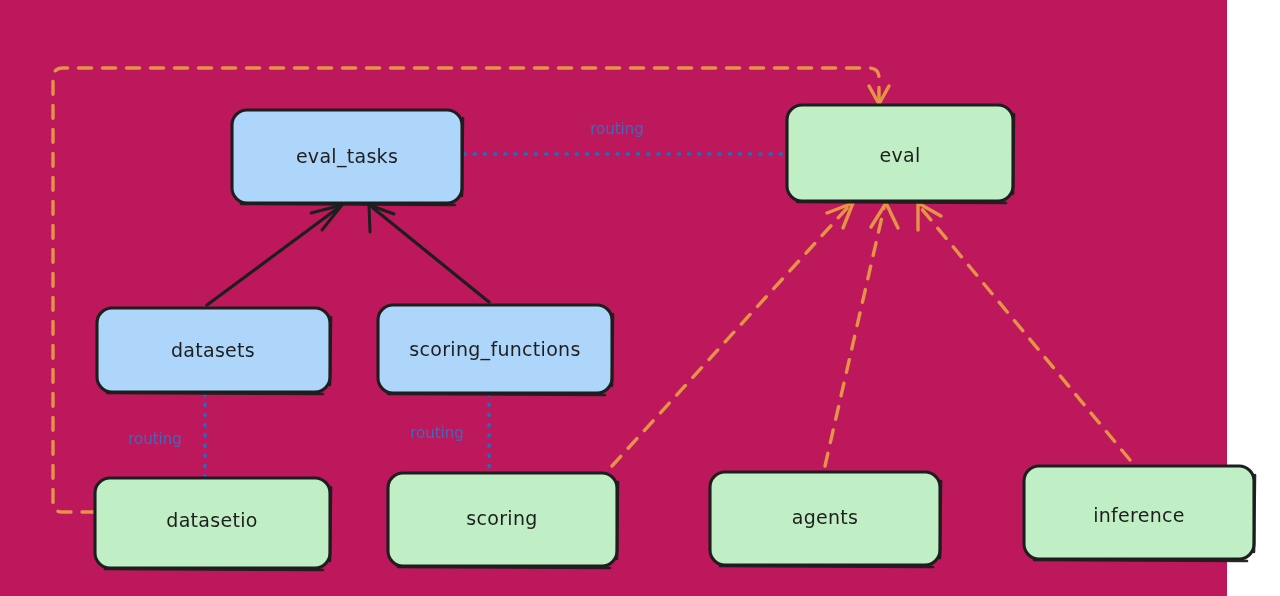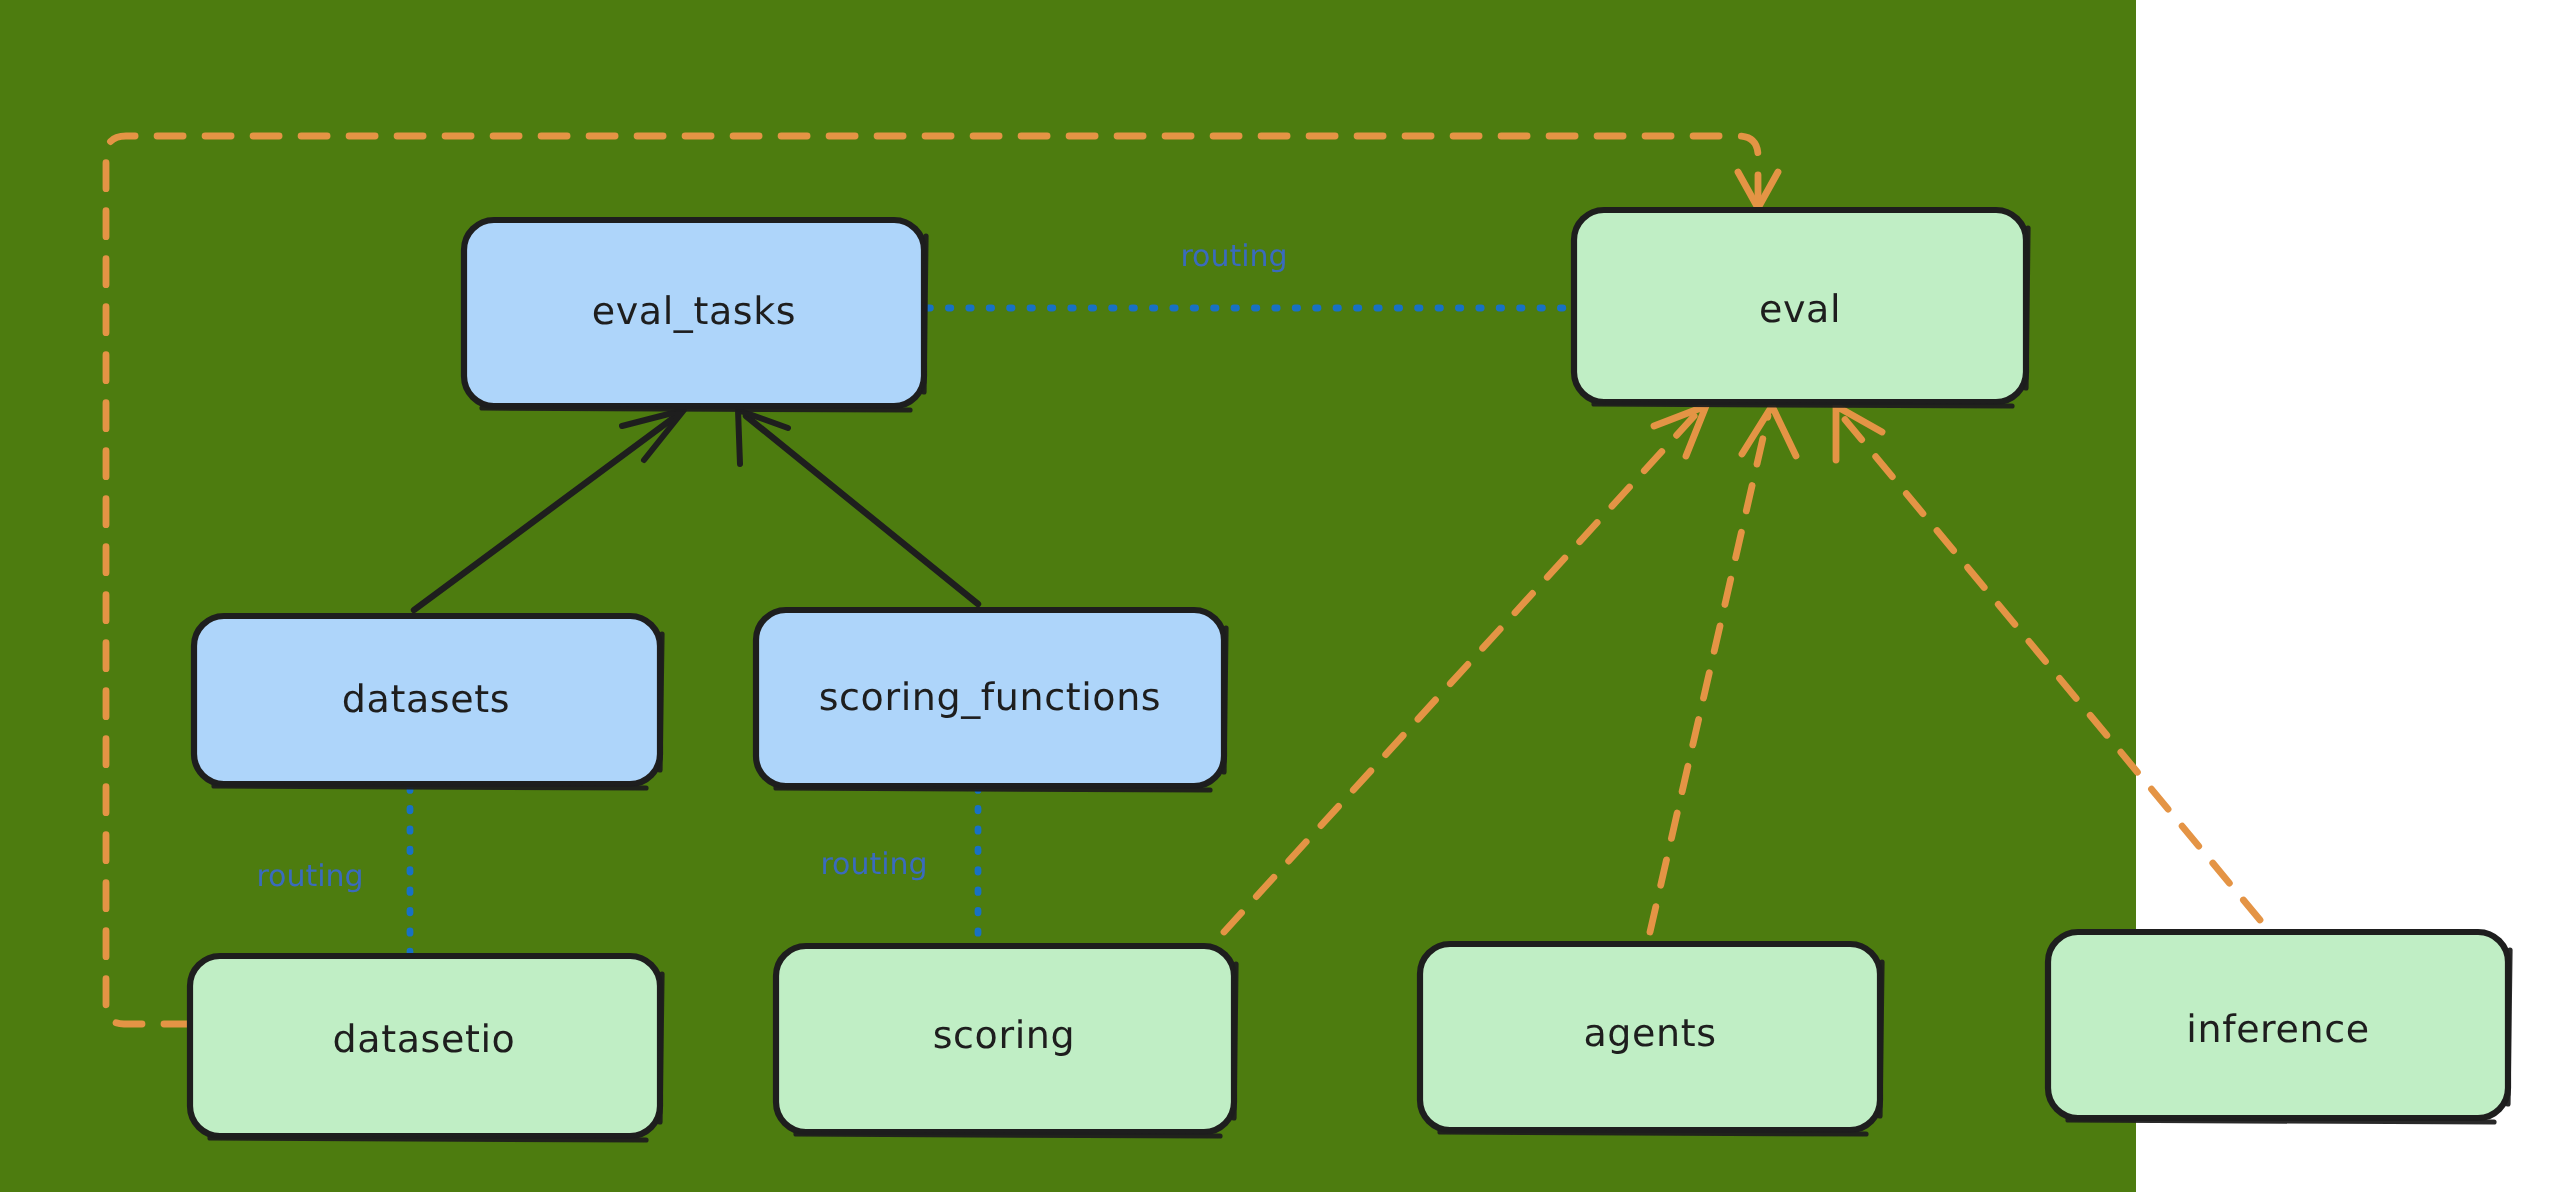--- a/index.html
+++ b/index.html
@@ -8,23 +8,23 @@
     background: #ffffff;
   }
   body {
     width: 1280px;
     height: 596px;
     overflow: hidden;
     font-family: "DejaVu Sans", sans-serif;
   }
   #diagram-root {
     position: relative;
-    width: 1068px;
+    width: 1227px;
     height: 596px;
-    background: #4d7c0f;
+    background: #be185d;
   }
   svg.canvas {
     position: absolute;
     top: 0;
     left: 0;
     width: 1280px;
     height: 596px;
     display: block;
   }
   .node-shape {

